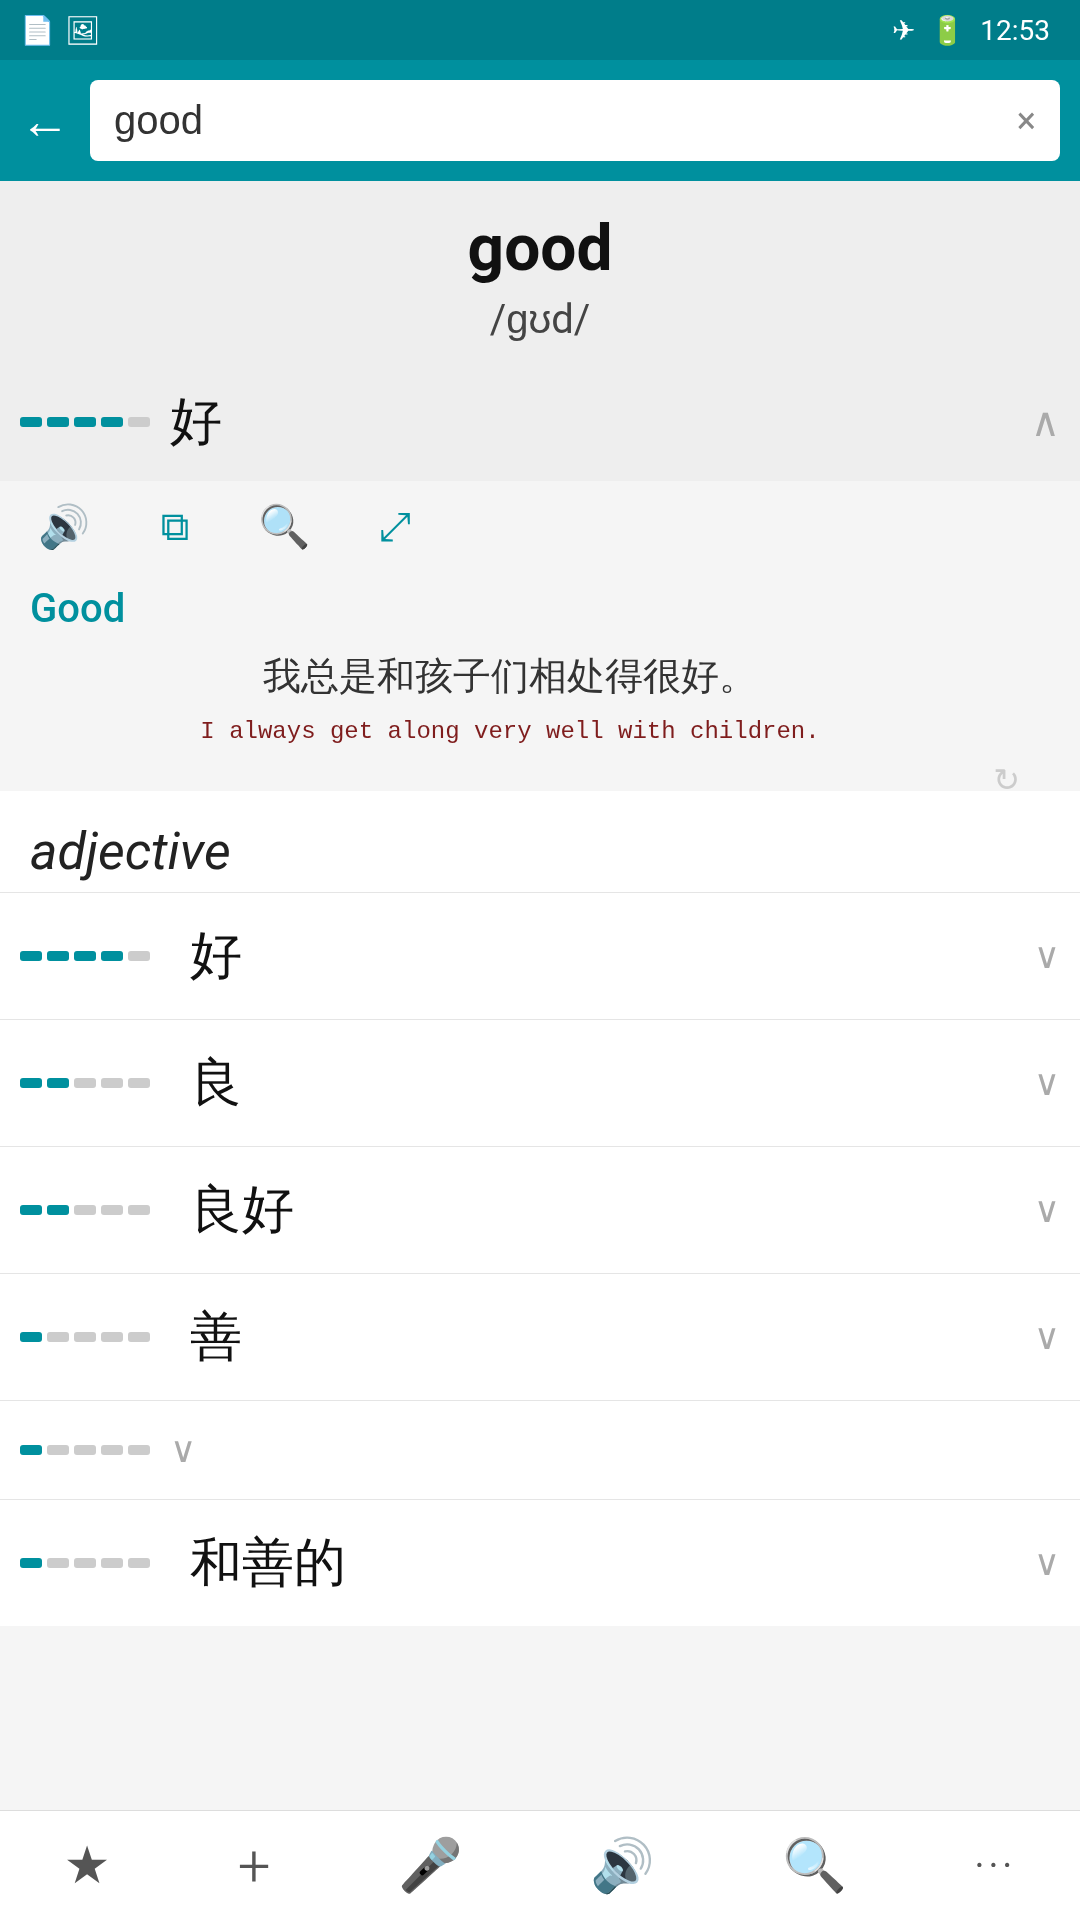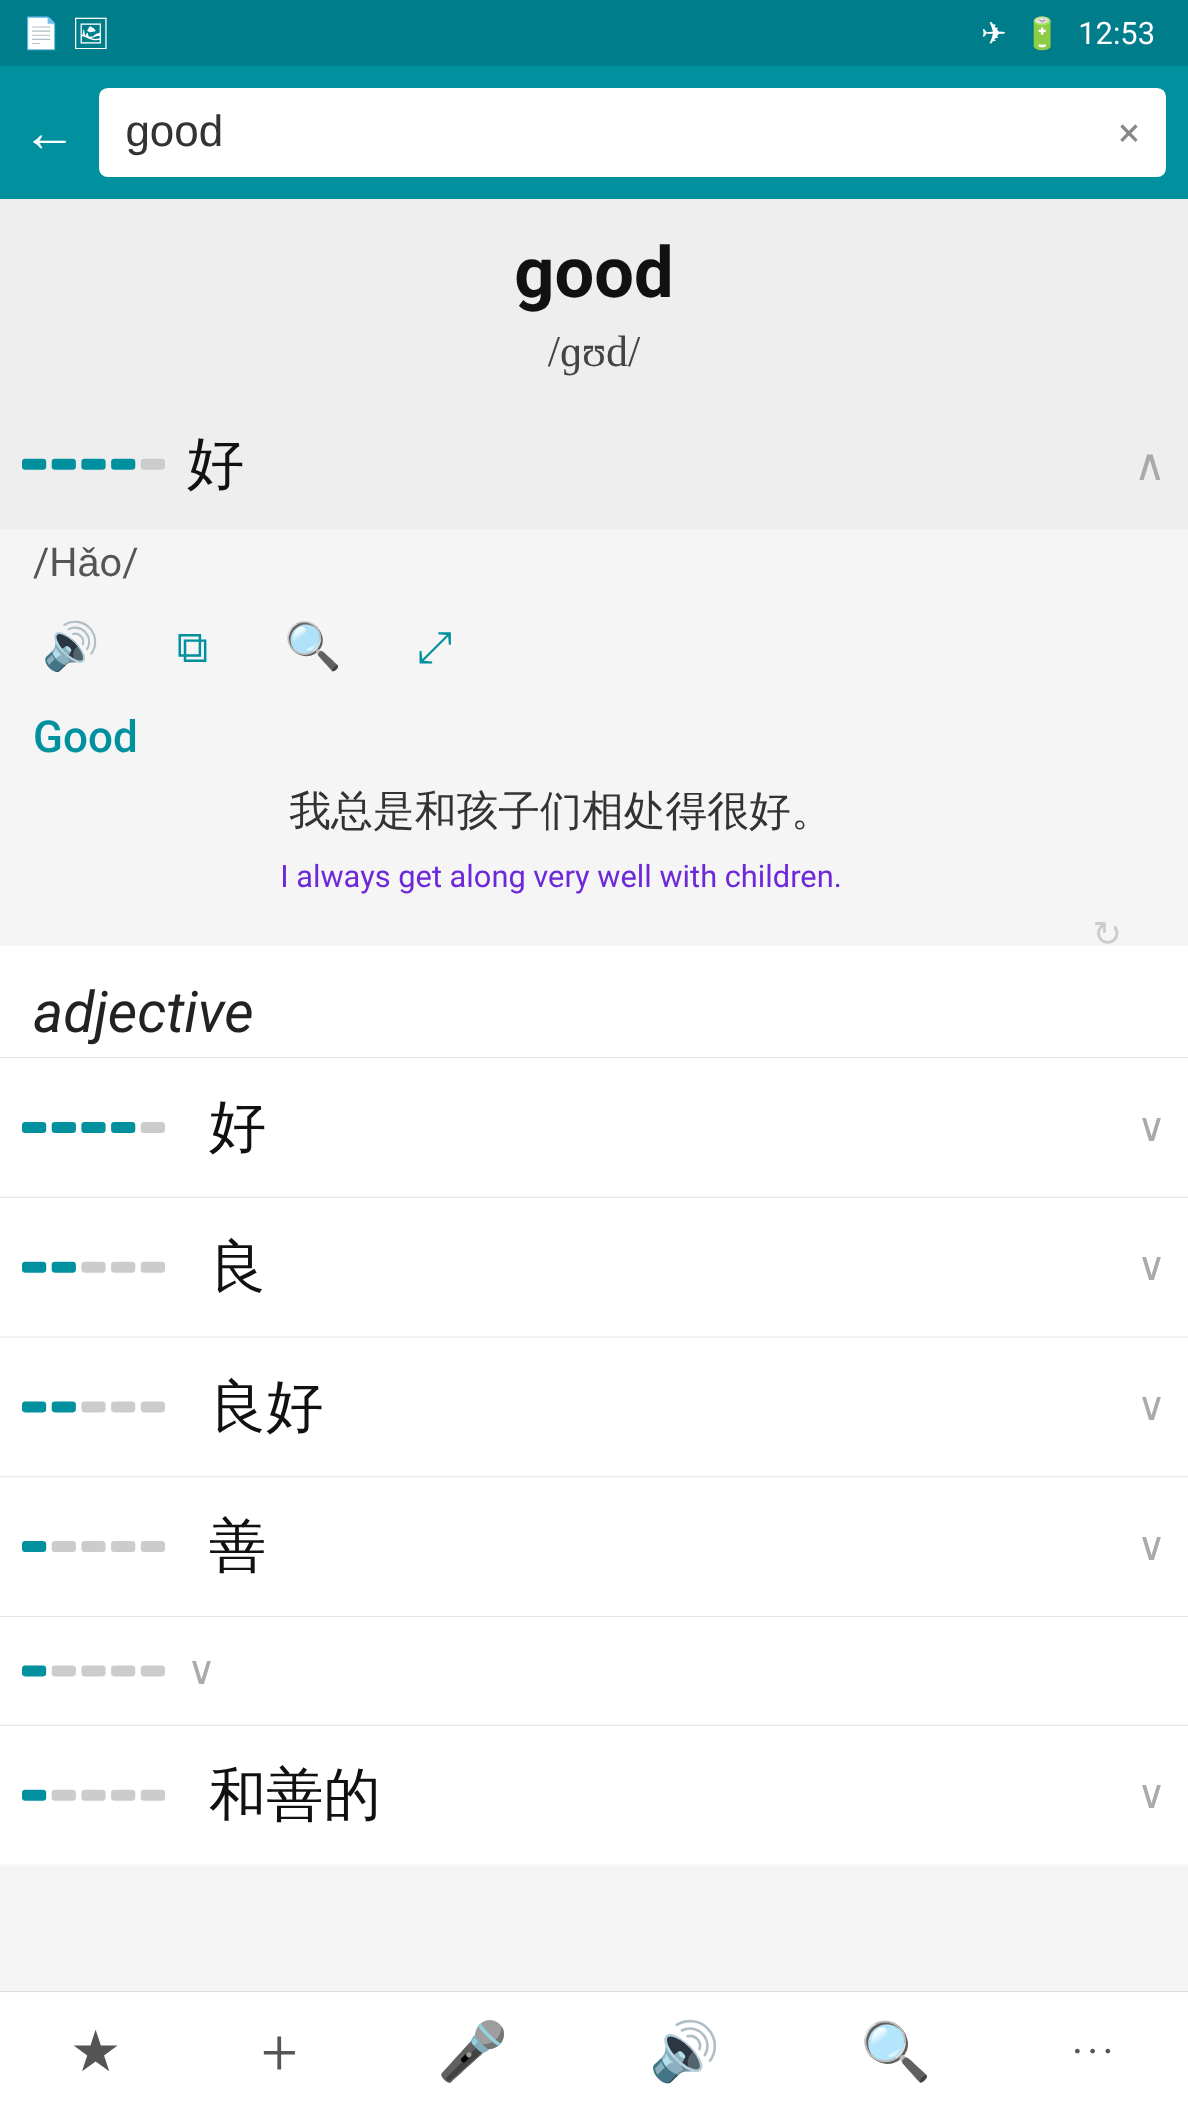--- a/index.html
+++ b/index.html
@@ -86,21 +86,20 @@
     }
     .word-title {
       font-size: 64px;
       font-weight: bold;
       color: #111;
     }
     .word-phonetic {
       font-size: 40px;
       color: #444;
       margin-top: 10px;
-      font-family: Liberation Serif, serif;
     }
 
     .translation-item {
       background: #f5f5f5;
       padding: 0;
     }
 
     .translation-header {
       display: flex;
       align-items: center;
@@ -170,24 +169,25 @@
     }
 
     .example-chinese {
       font-size: 38px;
       color: #333;
       line-height: 1.5;
       margin-bottom: 8px;
     }
 
     .example-english {
-      font-size: 28px;
-      color: #6d28d9;
+      font-size: 24px;
+      color: #7f1d1d;
       line-height: 1.6;
       margin-bottom: 10px;
+      font-family: Liberation Mono, monospace;
     }
 
     .refresh-btn {
       position: absolute;
       right: 30px;
       font-size: 32px;
       color: #ccc;
     }
 
     .example-row {
@@ -301,21 +301,20 @@
         <div class="freq-seg seg-full" style="width:22px;"></div>
         <div class="freq-seg seg-full" style="width:22px;"></div>
         <div class="freq-seg seg-full" style="width:22px;"></div>
         <div class="freq-seg seg-empty" style="width:22px;"></div>
       </div>
       <div class="translation-chinese">好</div>
       <span class="chevron" style="font-size:40px; color:#aaa;">∧</span>
     </div>
 
     <div class="expanded-content">
-      <div class="phonetic-row">/Hǎo/</div>
       <div class="action-buttons">
         <div class="action-btn">
           <span class="action-icon">🔊</span>
         </div>
         <div class="action-btn">
           <span class="action-icon" style="font-size:40px;">⧉</span>
         </div>
         <div class="action-btn">
           <span class="action-icon">🔍</span>
         </div>

